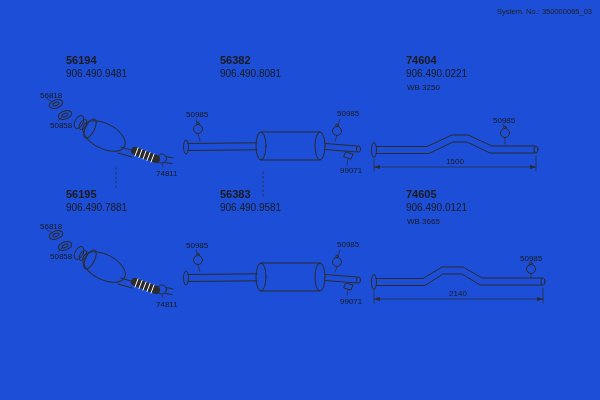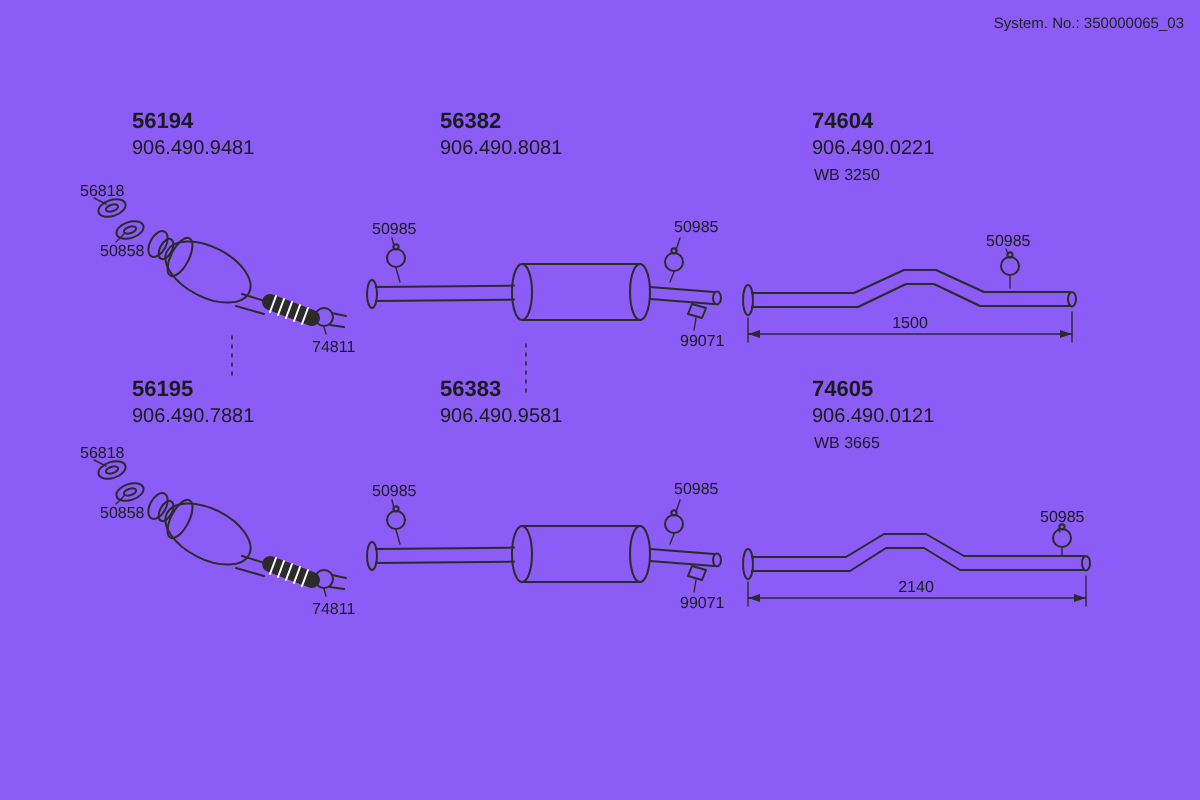--- a/index.html
+++ b/index.html
@@ -1,17 +1,17 @@
 <!DOCTYPE html>
 <html><head>
 <meta charset="utf-8">
 <style>
   html,body { margin:0; padding:0; background:#e9e9e9; }
   .page {
-    width:600px; height:400px; background:#8b5cf6; position:relative;
+    width:600px; height:400px; background:#1d4ed8; position:relative;
     font-family:"Liberation Sans","DejaVu Sans",sans-serif; overflow:hidden;
   }
   svg { display:block; }
   svg text { font-family:"Liberation Sans","DejaVu Sans",sans-serif; fill:#1b1b1b; stroke:none; }
   .part-no { font-size:11px; font-weight:700; }
   .oem     { font-size:10px; }
   .callout { font-size:8px; }
   .wb      { font-size:8px; }
   .dim     { font-size:8px; }
   .sysno   { font-size:7.5px; fill:#222; }

